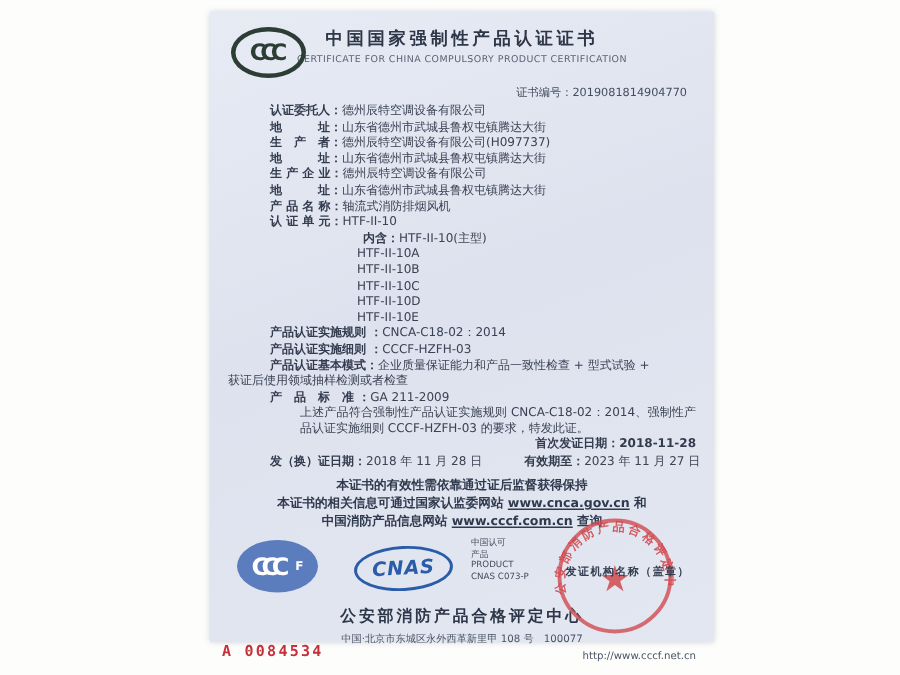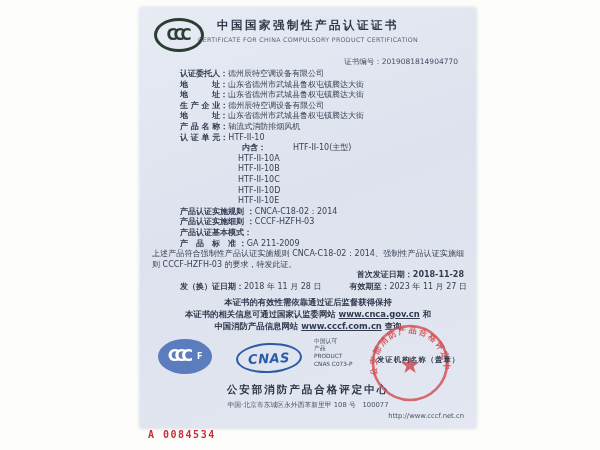--- a/index.html
+++ b/index.html
@@ -28,23 +28,23 @@
     padding-right:4px;line-height:1;
   }
   .titles{text-align:center;padding-top:2px;}
   .title-cn{font-size:11.5px;font-weight:bold;letter-spacing:2.5px;color:#2e3748;}
   .title-en{font-size:6.3px;color:#5a6375;letter-spacing:.3px;margin-top:3px;}
   .certno{text-align:right;font-size:7.5px;color:#454e61;padding:3px 6px 2px 0;}
   
   .row{display:flex;font-size:8px;line-height:10.6px;}
   .lbl{font-weight:bold;white-space:pre;color:#333c4f;margin-left:28px;}
   .val{white-space:pre;}
-  .indent1{padding-left:62px;gap:27px;}
+  .indent1{padding-left:62px;}
   .indent2{padding-left:86px;}
-  .stmt{font-size:8px;line-height:10.6px;text-align:justify;}
+  .stmt{font-size:8px;line-height:10.6px;text-align:justify;margin-left:48px;}
   .center{justify-content:flex-end;text-align:center;}
   .dateline{display:flex;font-size:8px;line-height:11px;text-align:right;}
   .dateline .gap{width:14px;}
   
   .notes{margin-top:4px;text-align:center;font-size:8.4px;font-weight:600;
          color:#303a4e;line-height:12px;}
   .url{text-decoration:underline;}
   
   .logos{position:relative;margin-top:5px;height:44px;}
   .cccf-mark{
@@ -97,20 +97,24 @@
 
   <div class="row">
     <span class="lbl">认证委托人：</span>
     <span class="val">德州辰特空调设备有限公司</span>
   </div>
   <div class="row">
     <span class="lbl">地　　　址：</span>
     <span class="val">山东省德州市武城县鲁权屯镇腾达大街</span>
   </div>
   <div class="row">
+    <span class="lbl">生　产　者：</span>
+    <span class="val">德州辰特空调设备有限公司(H097737)</span>
+  </div>
+  <div class="row">
     <span class="lbl">地　　　址：</span>
     <span class="val">山东省德州市武城县鲁权屯镇腾达大街</span>
   </div>
   <div class="row">
     <span class="lbl">生 产 企 业：</span>
     <span class="val">德州辰特空调设备有限公司</span>
   </div>
   <div class="row">
     <span class="lbl">地　　　址：</span>
     <span class="val">山东省德州市武城县鲁权屯镇腾达大街</span>
@@ -147,20 +151,24 @@
   <div class="row">
     <span class="lbl">产品认证实施规则 ：</span>
     <span class="val">CNCA-C18-02：2014</span>
   </div>
   <div class="row">
     <span class="lbl">产品认证实施细则 ：</span>
     <span class="val">CCCF-HZFH-03</span>
   </div>
   <div class="row">
     <span class="lbl">产品认证基本模式：</span>
+    <span class="val">企业质量保证能力和产品一致性检查 + 型式试验 +</span>
+  </div>
+  <div class="row">
+    <span class="val">获证后使用领域抽样检测或者检查</span>
   </div>
   <div class="row">
     <span class="lbl">产　品　标　准 ：</span>
     <span class="val">GA 211-2009</span>
   </div>
 
   <div class="stmt">上述产品符合强制性产品认证实施规则 CNCA-C18-02：2014、强制性产品认证实施细则 CCCF-HZFH-03 的要求，特发此证。</div>
 
   <div class="row center">
     <span class="lbl">首次发证日期：2018-11-28</span>

